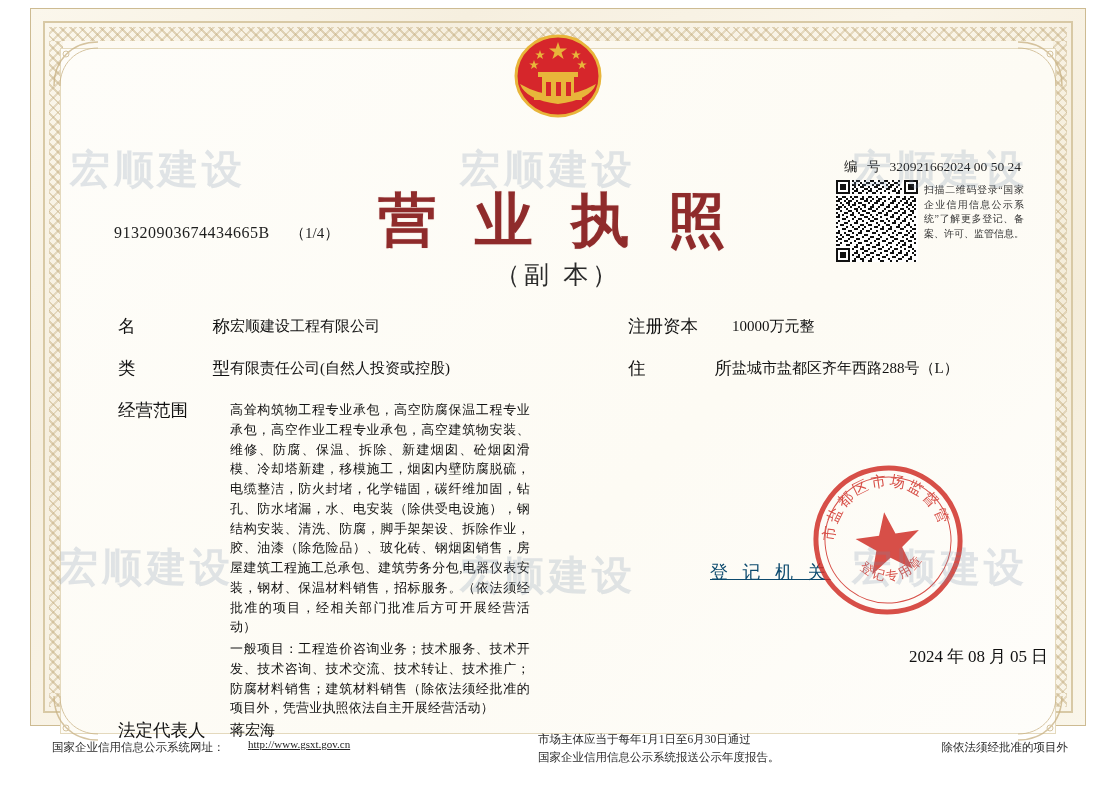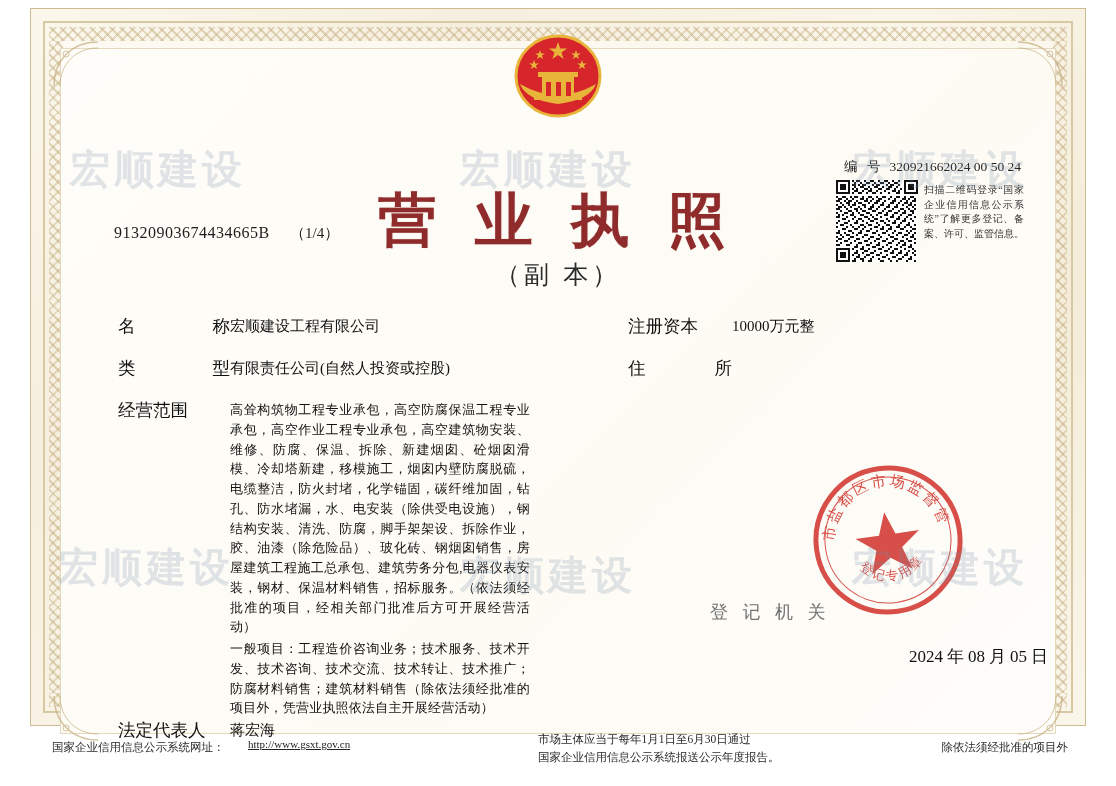--- a/index.html
+++ b/index.html
@@ -229,25 +229,26 @@
     width: 300px;
     letter-spacing: 0.2px;
   }
   .scope-row .val p { margin: 0; }
   .scope-row .val p + p { margin-top: 2px; }
 
   
   .registry {
     position: absolute;
     left: 710px;
-    top: 600px;
+    top: 560px;
     font-size: 18px;
     letter-spacing: 5px;
-    color: #737373;
-    z-index: 9;
+    color: #0c4a6e;
+    z-index: 9;
+    text-decoration: underline;
   }
   .issue-date {
     position: absolute;
     right: 64px;
     top: 645px;
     font-size: 17px;
     color: #111;
     z-index: 9;
     white-space: nowrap;
   }
@@ -812,20 +813,21 @@
       <div class="lbl">
         <span>注册资本</span>
       </div>
       <div class="val">10000万元整</div>
     </div>
     <div class="row">
       <div class="lbl">
         <span>住</span>
         <span>所</span>
       </div>
+      <div class="val">盐城市盐都区齐年西路288号（L）</div>
     </div>
   </div>
 
   <div class="registry">登 记 机 关</div>
 
   <div class="issue-date">
     <span>2024</span><span class="sep">年</span><span>08</span><span class="sep">月</span><span>05</span><span class="sep">日</span>
   </div>
 
   <div class="seal">

